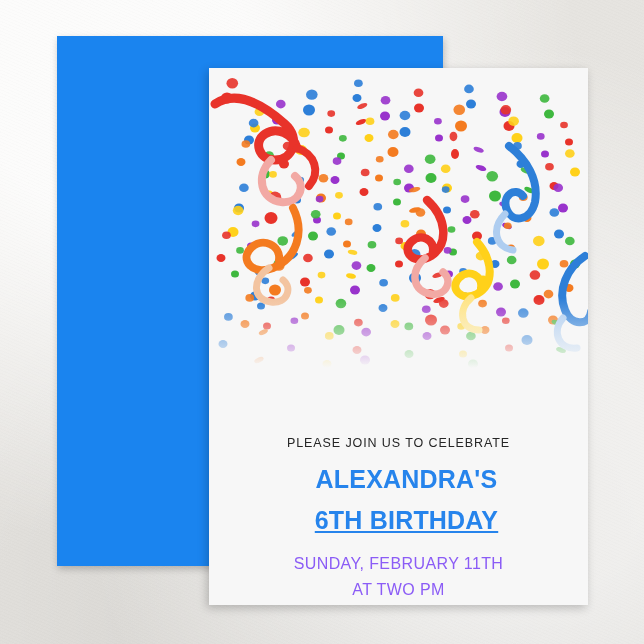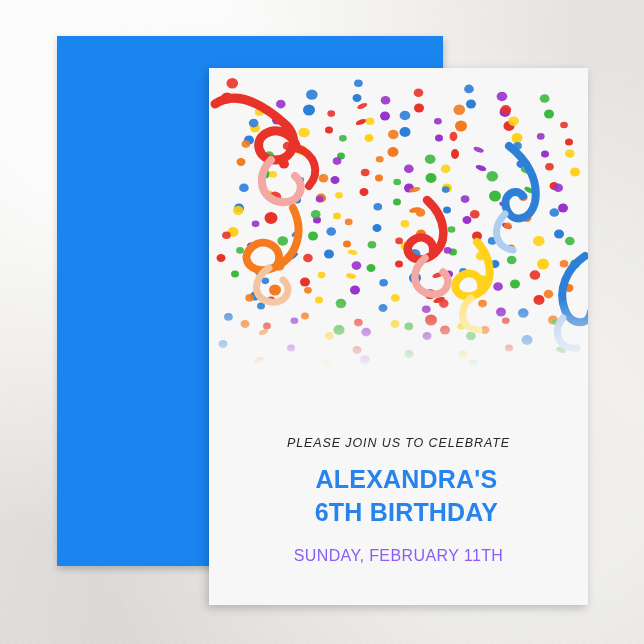--- a/index.html
+++ b/index.html
@@ -44,21 +44,21 @@
     overflow:hidden;
   }
   #confetti-area svg{display:block;}
 
   
   #text-block{
     position:absolute;left:0;right:0;top:300px;
     text-align:center;color:#2b2b2b;
   }
   .celebrate{
-    font-size:12.5px;letter-spacing:.9px;margin-top:68px;color:#262626;font-style:italic;
+    font-size:12.5px;letter-spacing:.9px;margin-top:68px;color:#262626;
   }
   .headline{
     color:#2684ec;font-weight:bold;font-size:25px;letter-spacing:.2px;
     line-height:29px;margin-top:15px;padding-left:16px;
   }
   .details{
     margin-top:16px;font-size:16px;line-height:26px;letter-spacing:.4px;color:#8b5cf6;
   }
 </style>
 </head>
@@ -244,18 +244,19 @@
           <stop offset="0%" stop-color="#f7f7f7" stop-opacity="0"></stop>
           <stop offset="100%" stop-color="#f7f7f7" stop-opacity="1"></stop>
         </linearGradient>
       </defs>
     </svg>
   </div>
 
   <div id="text-block">
     <div class="celebrate">PLEASE JOIN US TO CELEBRATE</div>
     <div class="headline" style="color: rgb(38, 132, 236);">ALEXANDRA'S</div>
-    <div class="headline" style="margin-top: 4px; color: rgb(38, 132, 236);">6TH BIRTHDAY</div>
+    <div class="headline" style="margin-top: 12px; color: rgb(38, 132, 236); text-decoration: underline;">6TH BIRTHDAY</div>
     <div class="details">SUNDAY, FEBRUARY 11TH</div>
+    <div class="details" style="margin-top:0">AT TWO PM</div>
 
   </div>
 
 </div>
 
 </body></html>

